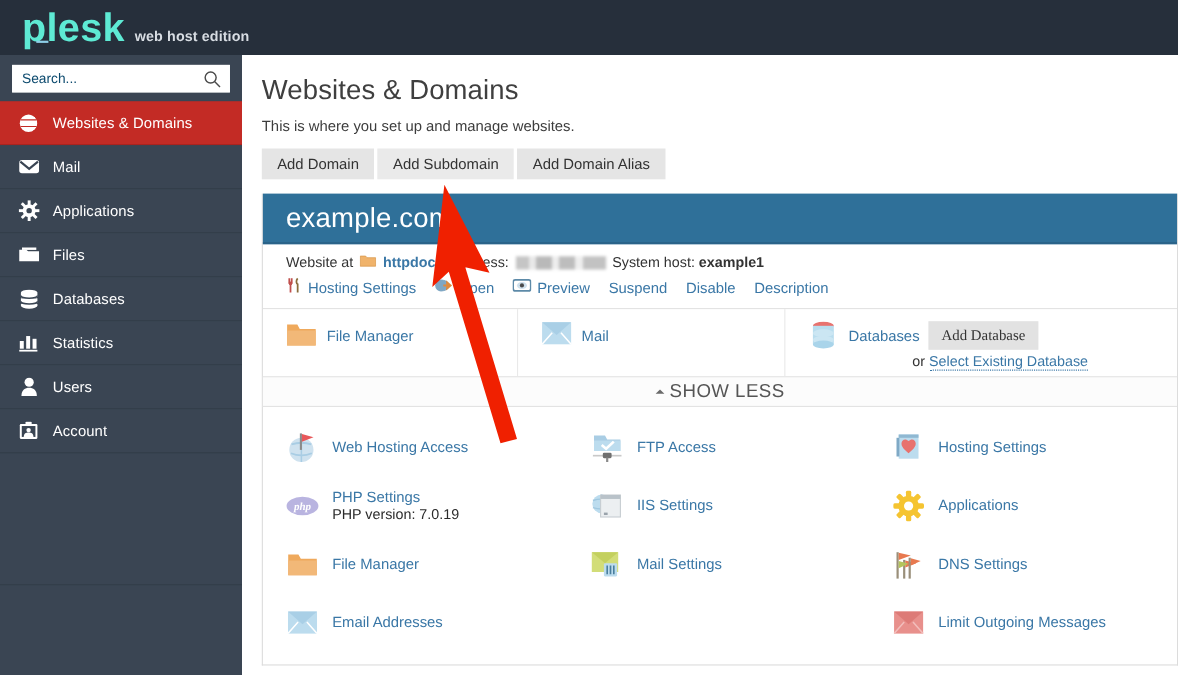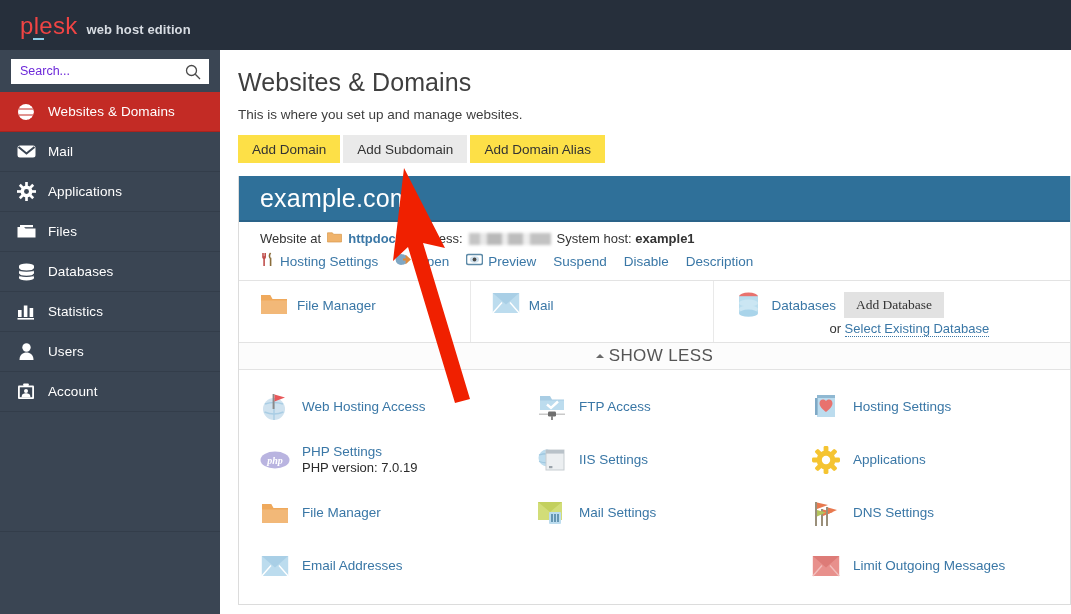--- a/index.html
+++ b/index.html
@@ -30,24 +30,24 @@
     align-items: center;
     padding-left: 20px;
   }
   .logo-wrap {
     display: flex;
     align-items: baseline;
     gap: 9px;
   }
   .logo-plesk {
     position: relative;
-    font-size: 24px;
+    font-size: 36px;
     line-height: 27px;
-    color: #ef4444;
-    font-weight: 400;
+    color: #5eead4;
+    font-weight: 700;
     letter-spacing: 0.3px;
   }
   .logo-underscore {
     position: absolute;
     left: 13px;
     bottom: -1px;
     width: 11px;
     height: 2px;
     background: #8ecfe8;
   }
@@ -78,21 +78,21 @@
     width: 100%;
     height: 25px;
     background: #ffffff;
     border: 1px solid #ffffff;
     display: flex;
     align-items: center;
     padding-left: 8px;
   }
   .search-box .ph {
     font-size: 12.5px;
-    color: #6d28d9;
+    color: #0c4a6e;
   }
   .search-icon {
     position: absolute;
     right: 7px;
     top: 4px;
     width: 16px;
     height: 16px;
   }
 
   .nav-item {
@@ -143,21 +143,21 @@
     letter-spacing: .1px;
     margin-bottom: 10px;
   }
   .page-sub {
     font-size: 13.5px;
     color: #3d3d3d;
     margin-bottom: 13px;
   }
   .btn-row { display: flex; gap: 3px; margin-bottom: 13px; }
   .btn {
-    background: #fde047;
+    background: #e5e5e5;
     border: none;
     height: 28px;
     padding: 0 14px;
     font-size: 13.5px;
     font-family: "Liberation Sans", sans-serif;
     color: #333333;
     cursor: pointer;
   }
   .btn.hover { background: #eaeaea; }
 

